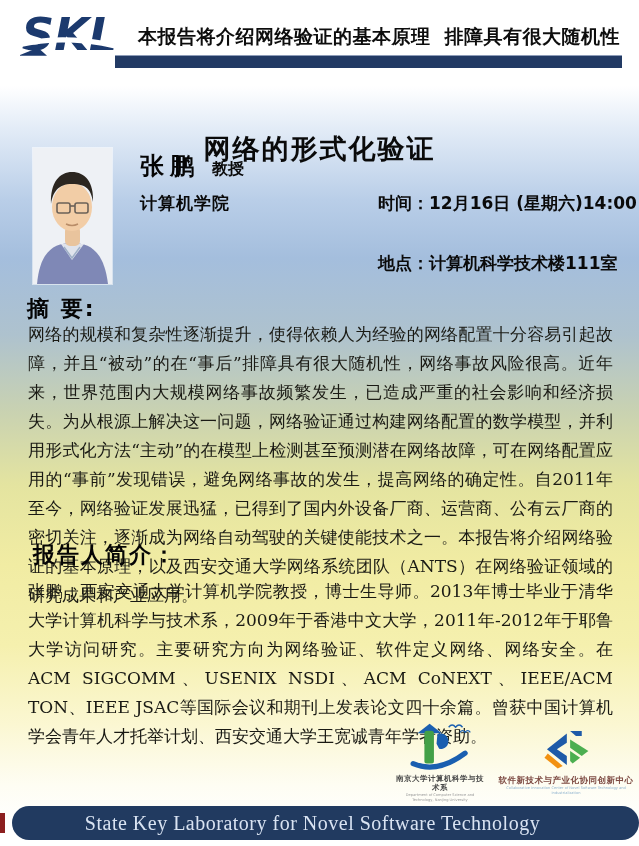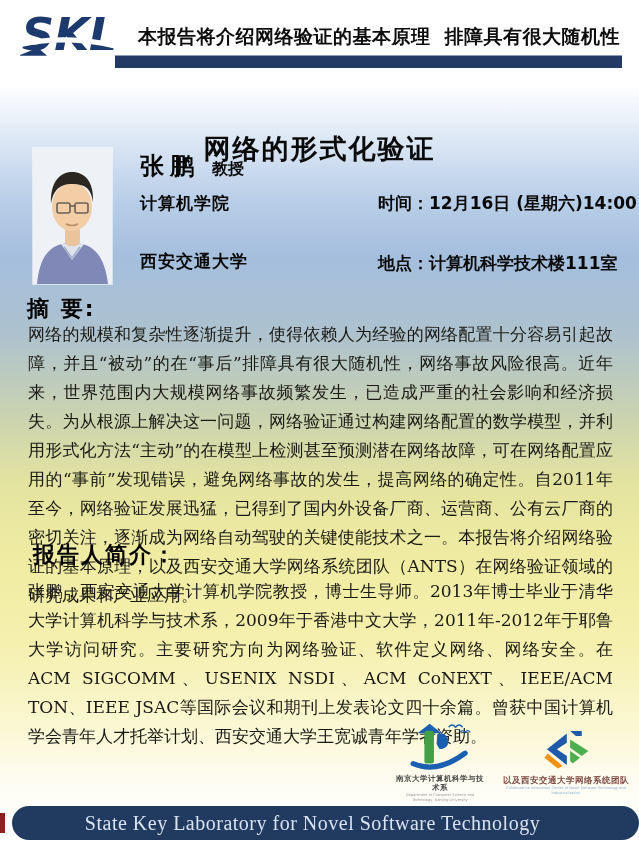--- a/index.html
+++ b/index.html
@@ -97,21 +97,20 @@
     <rect x="42" y="55" width="13" height="10" rx="2" fill="none" stroke="#6b6158" stroke-width="1.6"></rect>
     <line x1="37" y1="58" x2="42" y2="58" stroke="#6b6158" stroke-width="1.6"></line>
     <path d="M33,76 Q39,79 45,76" fill="none" stroke="#b98d68" stroke-width="1.4"></path>
   </svg>
 
   <div class="speaker-name-row">
     <span class="speaker-name">张鹏</span>
     <span class="speaker-title">教授</span>
   </div>
   <div class="speaker-dept">计算机学院</div>
-  <div class="speaker-univ">西安交通大学</div>
   <div class="talk-time">时间：12月16日 (星期六)14:00</div>
   <div class="talk-location">地点：计算机科学技术楼111室</div>
 
   <div class="section-heading abstract-heading">摘 要:</div>
   <div class="body-text abstract-body">网络的规模和复杂性逐渐提升，使得依赖人为经验的网络配置十分容易引起故障，并且“被动”的在“事后”排障具有很大随机性，网络事故风险很高。近年来，世界范围内大规模网络事故频繁发生，已造成严重的社会影响和经济损失。为从根源上解决这一问题，网络验证通过构建网络配置的数学模型，并利用形式化方法“主动”的在模型上检测甚至预测潜在网络故障，可在网络配置应用的“事前”发现错误，避免网络事故的发生，提高网络的确定性。自2011年至今，网络验证发展迅猛，已得到了国内外设备厂商、运营商、公有云厂商的密切关注，逐渐成为网络自动驾驶的关键使能技术之一。本报告将介绍网络验证的基本原理，以及西安交通大学网络系统团队（ANTS）在网络验证领域的研究成果和产业应用。</div>
 
   <div class="section-heading bio-heading">报告人简介：</div>
   <div class="body-text bio-body">张鹏，西安交通大学计算机学院教授，博士生导师。2013年博士毕业于清华大学计算机科学与技术系，2009年于香港中文大学，2011年-2012年于耶鲁大学访问研究。主要研究方向为网络验证、软件定义网络、网络安全。在ACM SIGCOMM、USENIX NSDI、ACM CoNEXT、IEEE/ACM TON、IEEE JSAC等国际会议和期刊上发表论文四十余篇。曾获中国计算机学会青年人才托举计划、西安交通大学王宽诚青年学者资助。</div>
 
   <div class="logo-block logo-nju">
@@ -128,21 +127,21 @@
   </div>
 
   <div class="logo-block logo-cic">
     <svg class="logo-mark" width="58" height="50" viewBox="0 0 70 60">
       <path d="M12,28 L36,9 L36,20 L24,28 L36,36 L36,47 Z" fill="#1e5aa8"></path>
       <path d="M40,6 L54,6 L54,12 L47,12 Z" fill="#1e5aa8"></path>
       <path d="M40,16 L62,30 L54,36 L40,26 Z" fill="#4caf50"></path>
       <path d="M40,30 L52,38 L43,45 L40,42 Z" fill="#4caf50"></path>
       <path d="M13,33 L31,48 L25,51 L9,38 Z" fill="#f29111"></path>
     </svg>
-    <div class="logo-caption">以及西安交通大学网络系统团队</div>
+    <div class="logo-caption">软件新技术与产业化协同创新中心</div>
     <div class="logo-caption-en">Collaborative Innovation Center of Novel Software Technology and Industrialization</div>
   </div>
 
   <div class="footer-accent"></div>
   <div class="footer-bar">
     <span>State Key Laboratory for Novel Software Technology</span>
       <span class="gap"></span>
   </div>
 
 </div>

